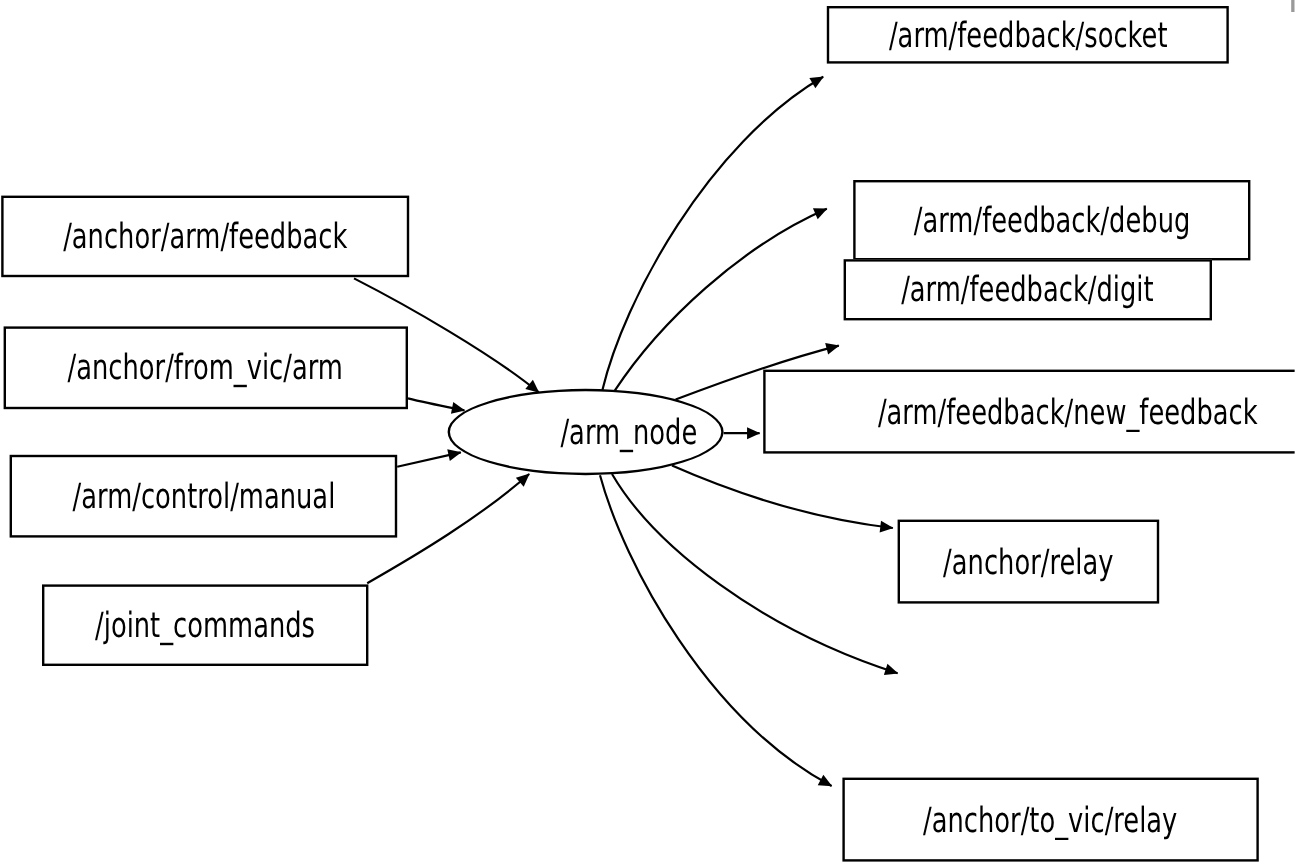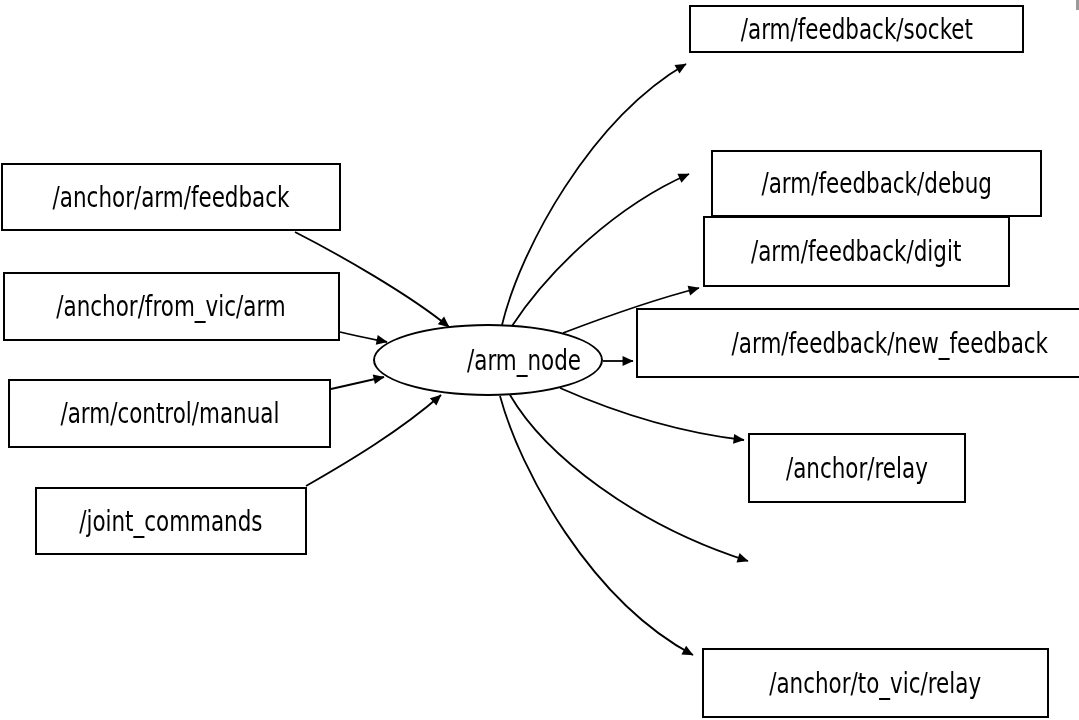--- a/index.html
+++ b/index.html
@@ -52,21 +52,21 @@
     </div>
     <div class="node box" style="left: 35px; top: 487px; width: 272px; height: 68px; border-color: rgb(0, 0, 0);">
       <span class="lbl" style="color: rgb(0, 0, 0);">/joint_commands</span>
     </div>
     <div class="node box" style="left: 689px; top: 5px; width: 335px; height: 48px; border-color: rgb(0, 0, 0);">
       <span class="lbl" style="color: rgb(0, 0, 0);">/arm/feedback/socket</span>
     </div>
     <div class="node box" style="left: 711px; top: 110px; width: 331px; height: 67px; border-color: rgb(0, 0, 0); margin-top: 40px;">
       <span class="lbl" style="color: rgb(0, 0, 0);">/arm/feedback/debug</span>
     </div>
-    <div class="node box" style="left: 703px; top: 216px; width: 307px; height: 71px; border-color: rgb(0, 0, 0);">
+    <div class="node box" style="left: 703px; top: 216px; width: 307px; height: 51px; border-color: rgb(0, 0, 0);">
       <span class="lbl" style="color: rgb(0, 0, 0);">/arm/feedback/digit</span>
     </div>
     <div class="node box" style="left: 636px; top: 308px; width: 508px; height: 70px; border-color: rgb(0, 0, 0); justify-content: center;">
       <span class="lbl" style="color: rgb(0, 0, 0);">/arm/feedback/new_feedback</span>
     </div>
     <div class="node box" style="left: 748px; top: 433px; width: 218px; height: 70px; border-color: rgb(0, 0, 0);">
       <span class="lbl" style="color: rgb(0, 0, 0);">/anchor/relay</span>
     </div>
     <div class="node box" style="left: 702px; top: 648px; width: 347px; height: 70px; border-color: rgb(0, 0, 0); align-items: center;">
       <span class="lbl" style="color: rgb(0, 0, 0);">/anchor/to_vic/relay</span>

